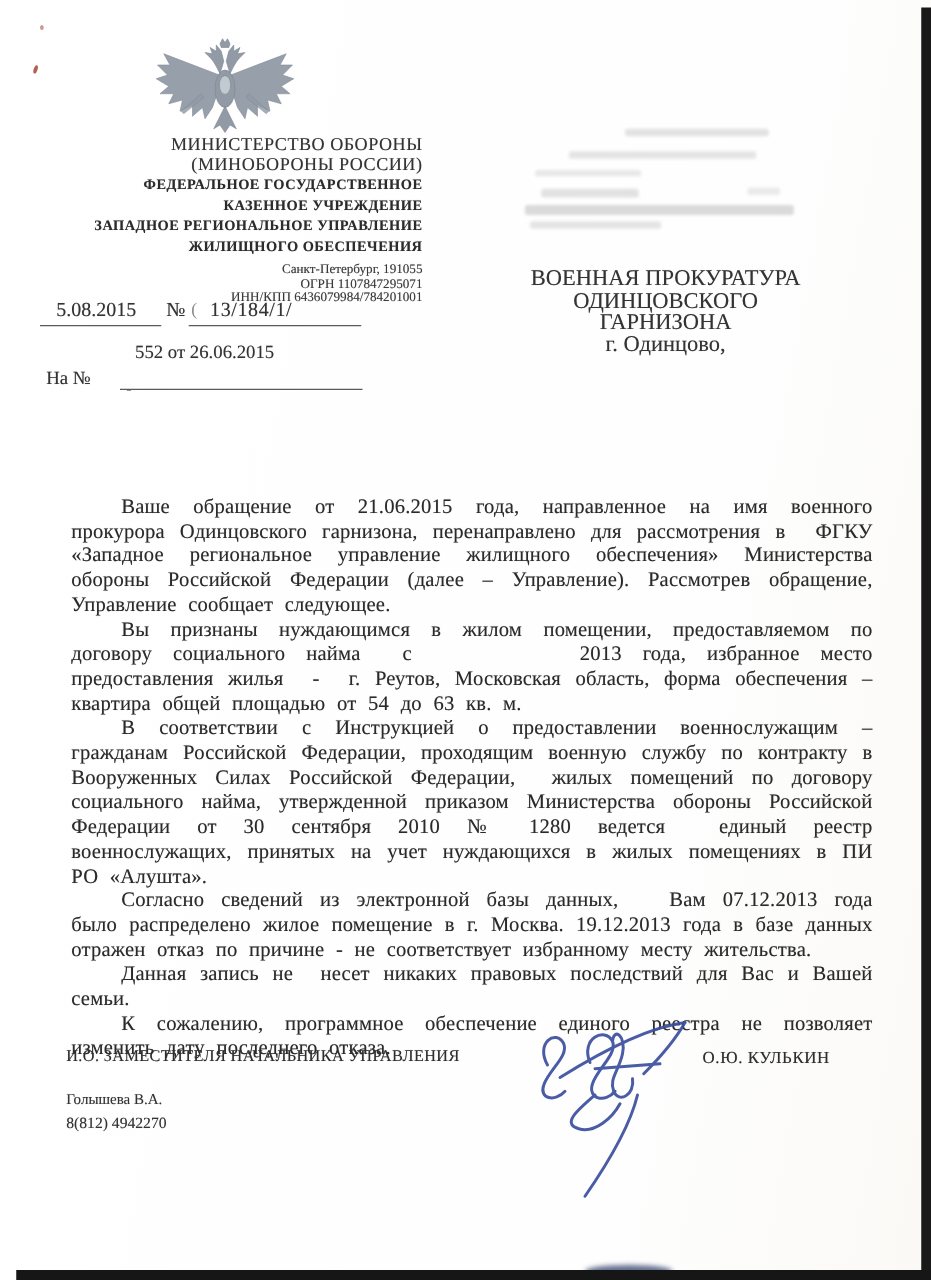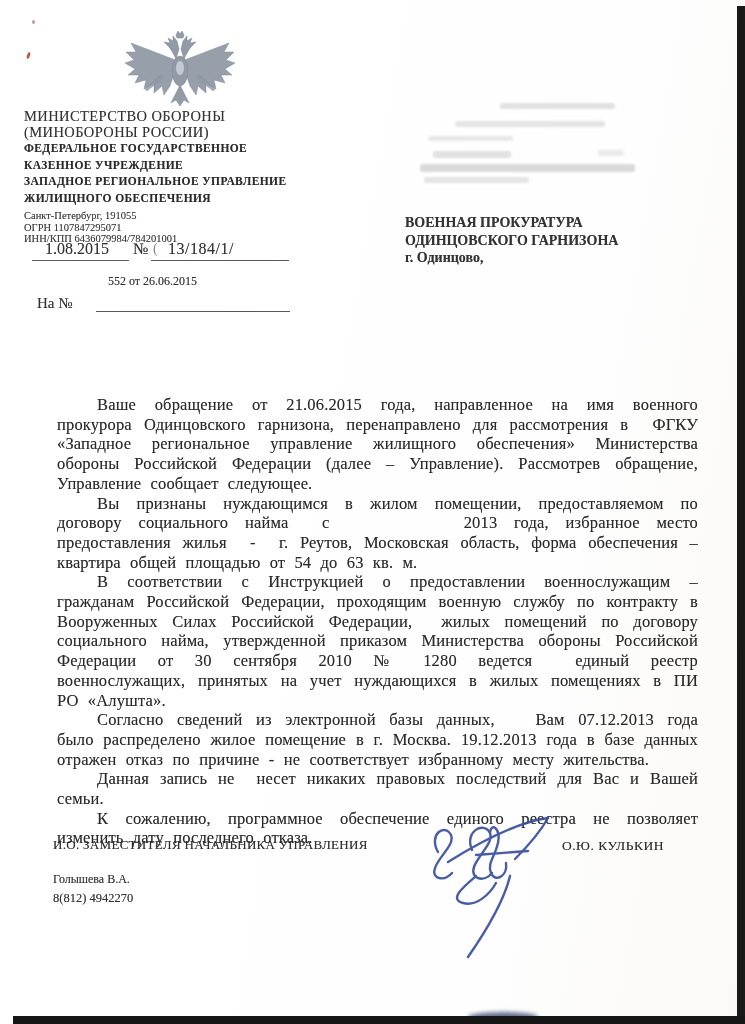--- a/index.html
+++ b/index.html
@@ -8,44 +8,44 @@
     width:745px;height:1024px;
     margin:0 auto;
     background:linear-gradient(100deg,#ffffff 0%,#fefefe 70%,#faf9f6 100%);
     overflow:hidden;
     font-family:"Liberation Serif","DejaVu Serif",serif;
     color:#262626;
   }
   .txt{ text-shadow:0 0 0.6px rgba(60,60,60,0.45); }
 
   
-  .letterhead{position:absolute;left:24px;top:108px;width:298px;text-align:left;}
+  .letterhead{position:absolute;left:40px;top:108px;width:298px;text-align:right;}
   .lh-l1{font-size:14.5px;letter-spacing:0.4px;line-height:16px;color:#333;}
   .lh-bold{font-size:11.5px;font-weight:bold;letter-spacing:0.4px;line-height:15.5px;color:#2b2b2b;margin-top:1px;}
   .lh-small{font-size:10.5px;line-height:11.5px;color:#3a3a3a;}
   .lh-gap{height:4px;}
 
   .emblem{position:absolute;left:123px;top:28px;width:114px;height:82px;filter:blur(0.35px);}
 
   
   .date-val{position:absolute;left:45px;top:240px;font-size:16px;color:#333;}
   .u-line{position:absolute;border-top:1px solid #5a5a5a;height:0;}
   .ul-date{left:32px;top:260px;width:97px;}
   .no-sign{position:absolute;left:133px;top:240px;font-size:16px;color:#333;}
   .paren{position:absolute;left:153px;top:241px;font-size:14px;color:#8a8a8a;}
   .no-val{position:absolute;left:168px;top:240px;font-size:16px;color:#333;letter-spacing:0.5px;text-align:right;}
   .ul-no{left:151px;top:260px;width:138px;}
-  .incoming{position:absolute;left:108px;top:274px;font-size:12px;color:#333;}
+  .incoming{position:absolute;left:108px;top:274px;font-size:15px;color:#333;}
   .na-no{position:absolute;left:37px;top:295px;font-size:15px;color:#333;}
   .dash{position:absolute;left:101px;top:303px;font-size:13px;color:#777;}
   .ul-nano{left:96px;top:311px;width:194px;}
 
   
-  .recipient{position:absolute;left:405px;top:214px;width:255px;
-             font-size:14px;line-height:17.5px;color:#333;font-weight:bold;}
+  .recipient{position:absolute;left:405px;top:214px;width:255px;text-align:center;
+             font-size:18px;line-height:17.5px;color:#333;}
 
   
   .smudge{position:absolute;background:#c6c6c6;filter:blur(1.3px);border-radius:2px;}
 
   
   .body{position:absolute;left:57px;top:395px;width:641px;
         font-size:16.5px;line-height:19.7px;text-align:justify;
         word-spacing:5px;letter-spacing:0.15px;color:#2a2a2a;}
   .body p{margin:0;text-indent:40px;}
 
@@ -99,21 +99,21 @@
     <div class="lh-bold">ФЕДЕРАЛЬНОЕ ГОСУДАРСТВЕННОЕ</div>
     <div class="lh-bold">КАЗЕННОЕ УЧРЕЖДЕНИЕ</div>
     <div class="lh-bold">ЗАПАДНОЕ РЕГИОНАЛЬНОЕ УПРАВЛЕНИЕ</div>
     <div class="lh-bold">ЖИЛИЩНОГО ОБЕСПЕЧЕНИЯ</div>
     <div class="lh-gap"></div>
     <div class="lh-small">Санкт-Петербург, 191055</div>
     <div class="lh-small">ОГРН 1107847295071</div>
     <div class="lh-small">ИНН/КПП  6436079984/784201001</div>
   </div>
 
-  <div class="date-val txt">1.08.2015</div>
+  <div class="date-val txt">5.08.2015</div>
   <div class="u-line ul-date"></div>
   <div class="no-sign txt">№</div>
   <div class="paren">(</div>
   <div class="no-val txt">13/184/1/</div>
   <div class="u-line ul-no"></div>
   <div class="incoming txt">552 от 26.06.2015</div>
   <div class="na-no txt">На №</div>
   <div class="dash">-</div>
   <div class="u-line ul-nano"></div>
 

